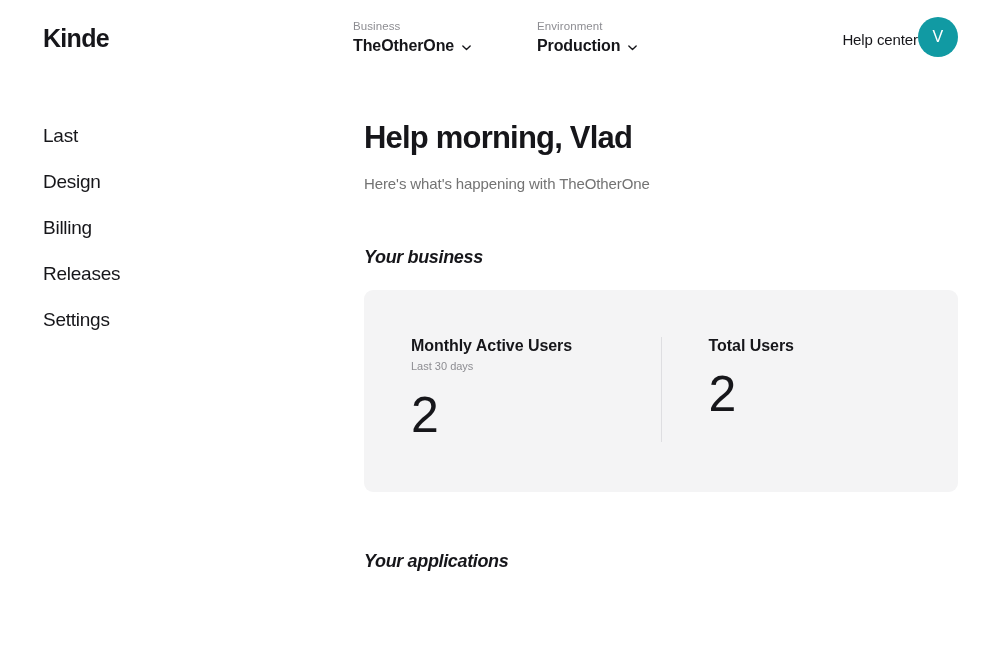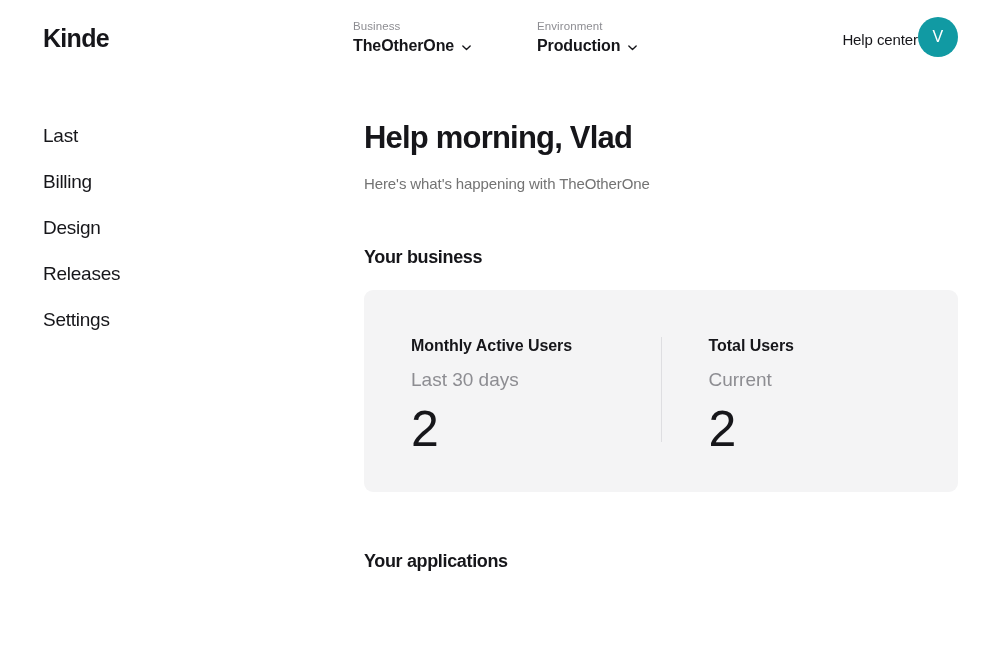--- a/index.html
+++ b/index.html
@@ -157,20 +157,21 @@
     white-space: nowrap;
   }
 
   .section-title {
     font-size: 18px;
     font-weight: 700;
     color: #16161a;
     line-height: 23px;
     letter-spacing: -0.35px;
     white-space: nowrap;
+    font-style: italic;
   }
 
   .section-business { margin-top: 52px; }
 
   .stats-card {
     margin-top: 21px;
     width: 594px;
     height: 202px;
     background: #f4f4f5;
     border-radius: 9px;
@@ -198,22 +199,22 @@
   .stat-title {
     font-size: 16px;
     font-weight: 700;
     color: #16161a;
     line-height: 17px;
     letter-spacing: -0.05px;
     white-space: nowrap;
   }
 
   .stat-sub {
-    margin-top: 17px;
-    font-size: 19px;
+    margin-top: 3px;
+    font-size: 11px;
     color: #8d8d92;
     line-height: 18px;
     white-space: nowrap;
   }
 
   .stat-value {
     margin-top: 12px;
     font-size: 50px;
     font-weight: 400;
     color: #16161a;
@@ -256,22 +257,22 @@
       </div>
     </div>
 
     <div class="help-center">Help center</div>
 
     <div class="avatar">V</div>
   </div>
 
   <nav class="sidebar">
     <a class="nav-item">Last</a>
+    <a class="nav-item">Design</a>
     <a class="nav-item">Billing</a>
-    <a class="nav-item">Design</a>
     <a class="nav-item">Releases</a>
     <a class="nav-item">Settings</a>
   </nav>
 
   <main class="main">
 
     <h1 class="greeting">Help morning, Vlad</h1>
     <p class="subgreeting">Here's what's happening with TheOtherOne</p>
 
     <h2 class="section-title section-business">Your business</h2>
@@ -280,21 +281,20 @@
 
       <div class="stat">
         <div class="stat-title">Monthly Active Users</div>
         <div class="stat-sub">Last 30 days</div>
         <div class="stat-value">2</div>
       </div>
 
       <div class="stat">
         <div class="stat-divider"></div>
         <div class="stat-title">Total Users</div>
-        <div class="stat-sub">Current</div>
         <div class="stat-value">2</div>
       </div>
 
     </section>
 
     <h2 class="section-title section-applications">Your applications</h2>
 
   </main>
 
 </div>

